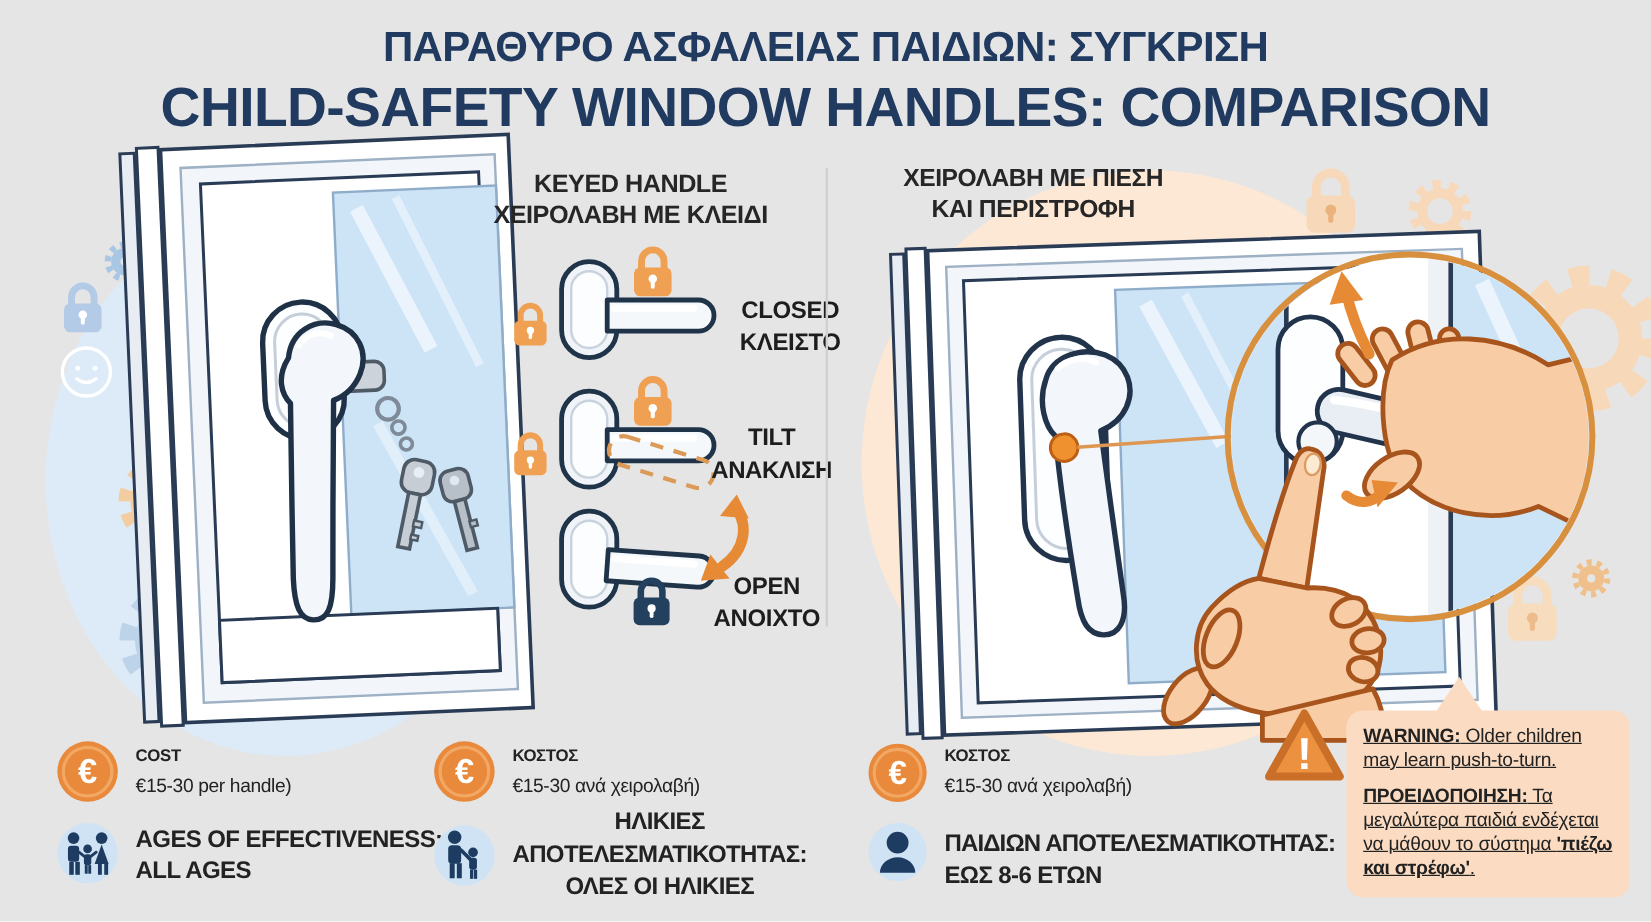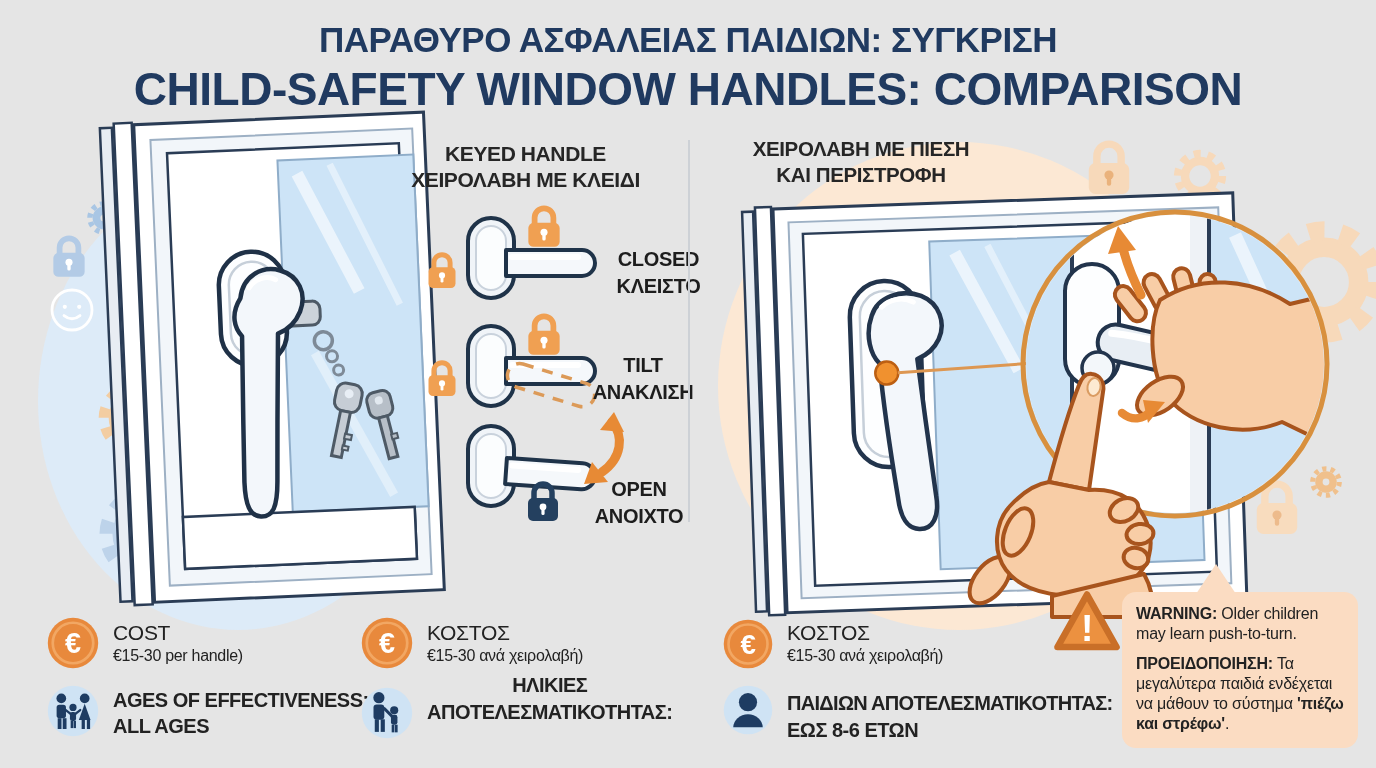--- a/index.html
+++ b/index.html
@@ -4,21 +4,21 @@
 <style>
   html,body{margin:0;padding:0;background:#ffffff;}
   body{font-family:"Liberation Sans", sans-serif; letter-spacing:-0.2px;}
   .stage{position:relative;width:1376px;height:768px;background:#e5e5e5;overflow:hidden;}
   .abs{position:absolute;}
   svg{display:block;overflow:visible;}
   .blob{position:absolute;border-radius:50%;}
   .title-line{position:absolute;left:0;width:100%;text-align:center;font-weight:700;color:#203a60;letter-spacing:-0.5px;}
   .col-header{position:absolute;font-weight:700;color:#262626;text-align:center;font-size:21px;line-height:26px;letter-spacing:-0.4px;}
   .state-label{position:absolute;text-align:center;font-weight:700;font-size:20px;line-height:27px;color:#1d1d1d;letter-spacing:-0.3px;}
-  .info-label{position:absolute;font-weight:400;font-size:21px;color:#222222;letter-spacing:-0.3px;text-align:center;}
+  .info-label{position:absolute;font-weight:700;font-size:14px;color:#222222;letter-spacing:-0.3px;text-align:center;}
   .info-value{position:absolute;font-weight:400;font-size:16px;color:#222222;letter-spacing:-0.3px;}
   .info-bold{position:absolute;font-weight:700;font-size:20px;color:#222222;letter-spacing:-0.5px;}
   .divider{position:absolute;width:2px;background:#cdd1d6;}
   .warn-box{position:absolute;background:#fbdcc2;border-radius:14px;padding:12px 14px;box-sizing:border-box;color:#222222;}
   .warn-box p{margin:0 0 10px 0;font-size:16px;line-height:20px;letter-spacing:-0.2px;}
   .warn-box p:last-child{margin-bottom:0;}
   .warn-tail{position:absolute;width:0;height:0;border-left:20px solid transparent;border-right:20px solid transparent;border-bottom:30px solid #fbdcc2;}
   .b{font-weight:700;}
 </style>
 </head>
@@ -316,38 +316,39 @@
   </svg>
   <div class="info-label" style="left:427px;top:621px;">ΚΟΣΤΟΣ</div>
   <div class="info-value" style="left:427px;top:647px;">€15-30 ανά χειρολαβή)</div>
   <svg class="abs" style="left:360px;top:686px;" width="54" height="54" viewBox="0 0 60 60">
     <circle cx="30" cy="30" r="28" fill="#cfe3f4"></circle>
     <use href="#family-two"></use>
   </svg>
   <div class="info-bold" style="left:427px;top:672px;line-height:27px;text-align:center;">
     <div>ΗΛΙΚΙΕΣ</div>
     <div>ΑΠΟΤΕΛΕΣΜΑΤΙΚΟΤΗΤΑΣ:</div>
+    <div>ΟΛΕΣ ΟΙ ΗΛΙΚΙΕΣ</div>
   </div>
 
   <svg class="abs" style="left:722px;top:618px;" width="52" height="52" viewBox="0 0 60 60">
     <use href="#coin"></use>
     <text x="30" y="41" text-anchor="middle" font-size="32" font-weight="bold" fill="#ffffff">€</text>
   </svg>
   <div class="info-label" style="left:787px;top:621px;">ΚΟΣΤΟΣ</div>
   <div class="info-value" style="left:787px;top:647px;">€15-30 ανά χειρολαβή)</div>
   <svg class="abs" style="left:722px;top:684px;" width="52" height="52" viewBox="0 0 60 60">
     <circle cx="30" cy="30" r="28" fill="#cfe3f4"></circle>
     <use href="#child-bust"></use>
   </svg>
   <div class="info-bold" style="left:787px;top:692px;letter-spacing:-0.7px;">ΠΑΙΔΙΩΝ ΑΠΟΤΕΛΕΣΜΑΤΙΚΟΤΗΤΑΣ:</div>
   <div class="info-bold" style="left:787px;top:719px;">ΕΩΣ 8-6 ΕΤΩΝ</div>
 
   <div class="warn-tail" style="left:1196px;top:564px;"></div>
   <svg class="abs" style="left:1052px;top:588px;" width="70" height="70" viewBox="0 0 64 64">
     <path d="M32,6 L59,54 L5,54 Z" fill="#ec9140" stroke="#c96f28" stroke-width="6" stroke-linejoin="round"></path>
     <text x="32" y="48" text-anchor="middle" font-size="34" font-weight="bold" fill="#ffffff">!</text>
   </svg>
-  <div class="warn-box" style="left:1122px;top:592px;width:236px;height:156px;">
+  <div class="warn-box" style="left:1122px;top:592px;width:236px;height:156px;text-decoration:underline;">
     <p><span class="b">WARNING:</span><span> Older children may learn push-to-turn.</span></p>
     <p><span class="b">ΠΡΟΕΙΔΟΠΟΙΗΣΗ:</span><span> Τα μεγαλύτερα παιδιά ενδέχεται να μάθουν το σύστημα </span><span class="b">'πιέζω και στρέφω'</span><span>.</span></p>
   </div>
 
 </div>
 
 </body></html>

